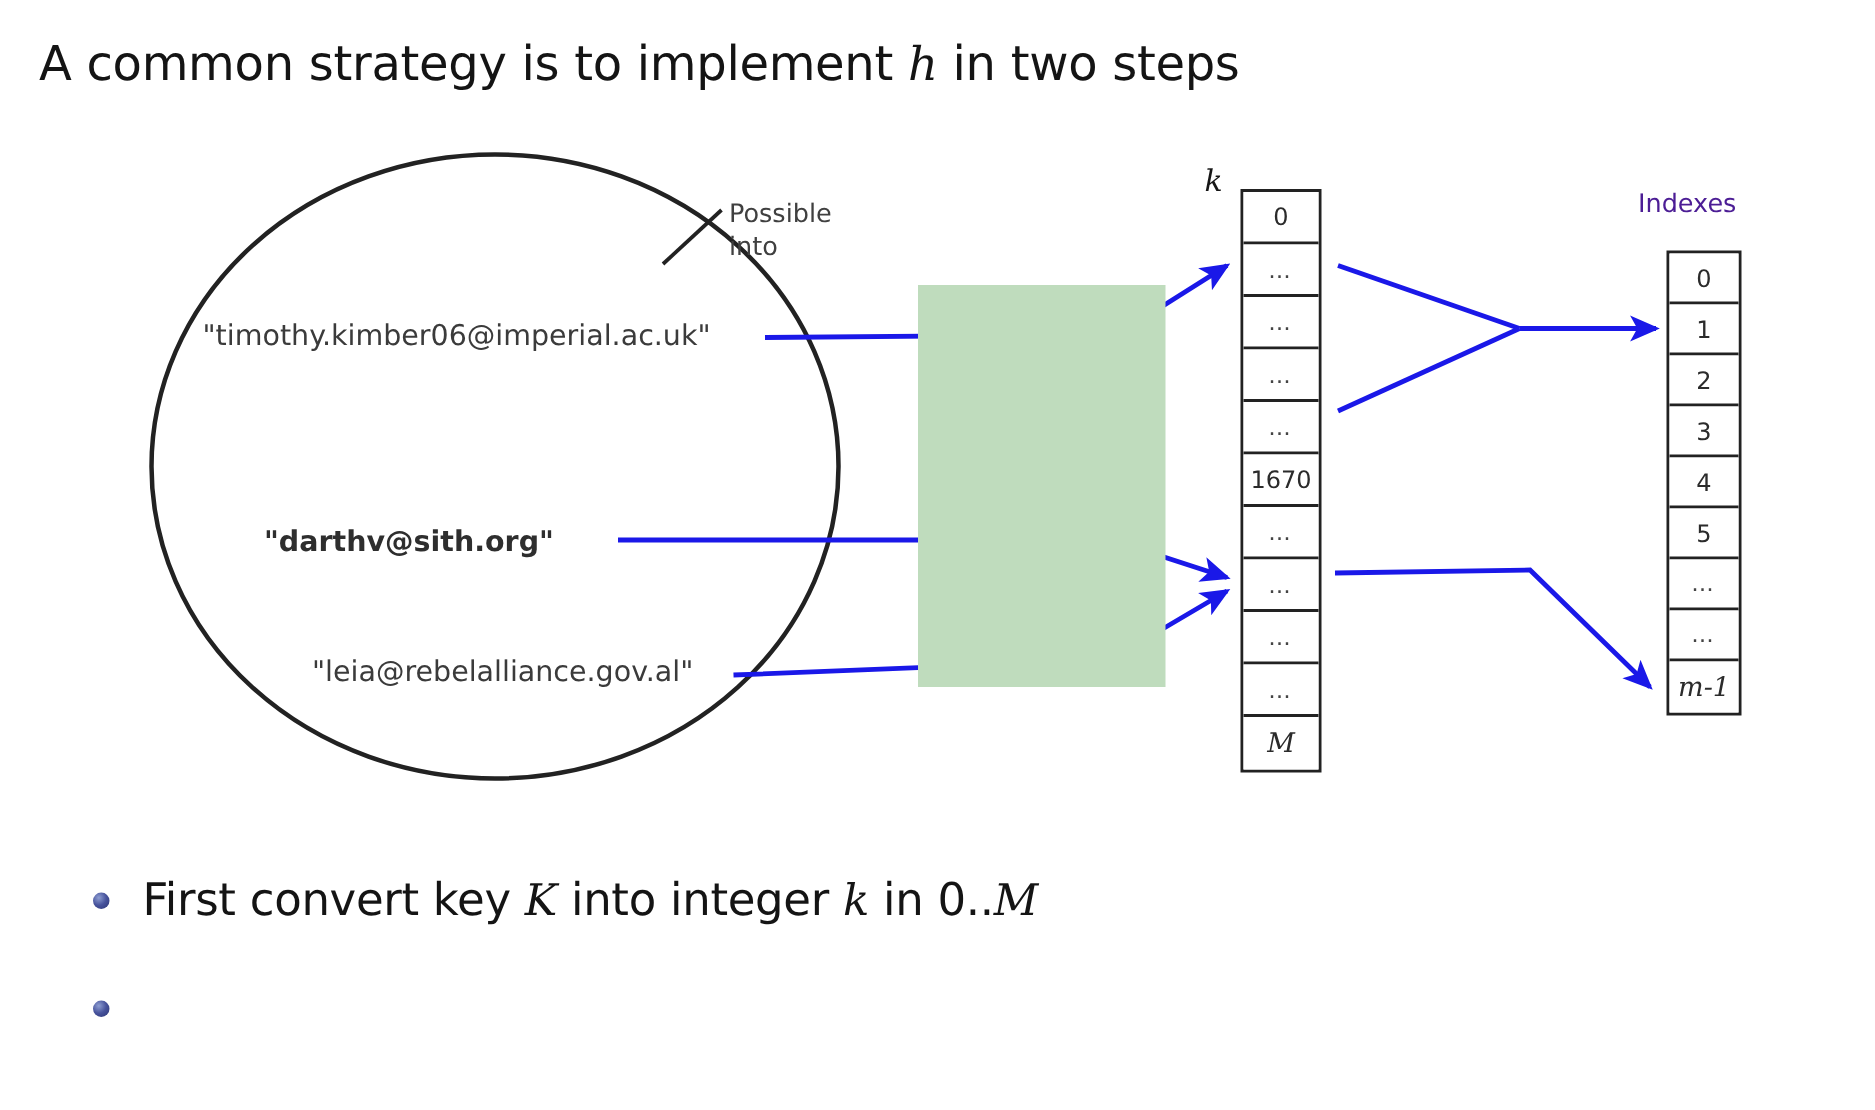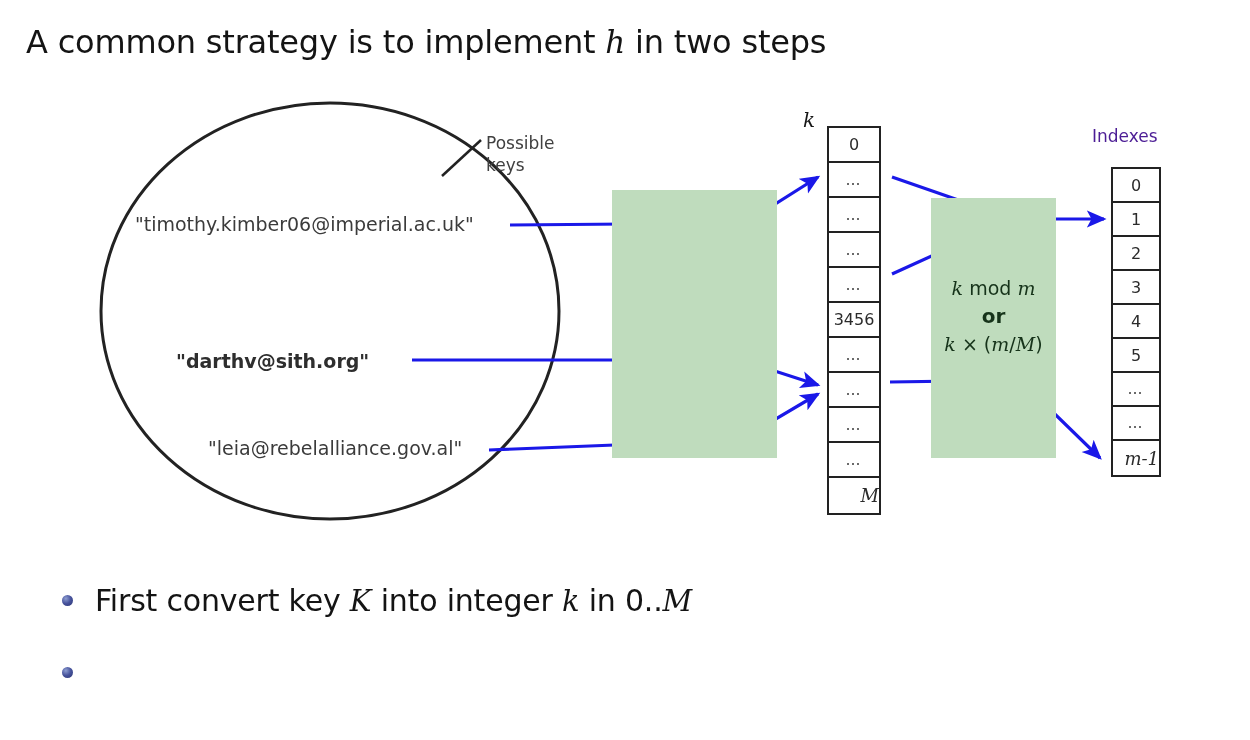--- a/index.html
+++ b/index.html
@@ -149,21 +149,21 @@
     box-sizing: border-box;
     border-bottom: 2px solid #222222;
     text-align: center;
     color: #2b2b2b;
     background: #ffffff;
     font-size: 16px;
     display: flex;
     align-items: center;
     justify-content: center;
   }
-  .col-cell:last-child { border-bottom: none; justify-content: flex-end; }
+  .col-cell:last-child { border-bottom: none; }
   .col-cell .it {
     font-style: italic;
     font-family: "DejaVu Serif", "Liberation Serif", serif;
     font-size: 18px;
   }
   .col-cell .dots {
     font-size: 15px;
     letter-spacing: 2px;
     color: #444;
   }
@@ -250,35 +250,28 @@
       <line x1="1013" y1="219" x2="1104" y2="219" stroke="#1a18e8" stroke-width="3.2" marker-end="url(#arrowhead)"></line>
 
       <polyline points="890,382 1020,380 1100,458" fill="none" stroke="#1a18e8" stroke-width="3.2" marker-end="url(#arrowhead)"></polyline>
     </svg>
 
     <div class="green-box" id="green-box-hash">
       <div class="green-box-text" id="hash-text">
       </div>
     </div>
 
-    <div class="green-box" id="green-box-scale">
-      <div class="green-box-text" id="scale-text">
-        <div><span class="it">k</span><span> mod </span><span class="it">m</span></div>
-        <div class="orline">or</div>
-        <div><span class="it">k</span><span> × (</span><span class="it">m</span><span>/</span><span class="it">M</span><span>)</span></div>
-      </div>
-    </div>
 
     <div class="key-label k0">"timothy.kimber06@imperial.ac.uk"</div>
     <div class="key-label k1">"darthv@sith.org"</div>
     <div class="key-label k2">"leia@rebelalliance.gov.al"</div>
 
     <div id="possible-keys">
       <div>Possible</div>
-      <div>keys</div>
+      <div>into</div>
     </div>
     <div id="k-caption">k</div>
     <div id="indexes-caption">Indexes</div>
 
     <div class="col-table" id="k-table">
         <div class="col-cell">
           <span>0</span>
         </div>
         <div class="col-cell">
           <span class="dots">…</span>
@@ -286,21 +279,21 @@
         <div class="col-cell">
           <span class="dots">…</span>
         </div>
         <div class="col-cell">
           <span class="dots">…</span>
         </div>
         <div class="col-cell">
           <span class="dots">…</span>
         </div>
         <div class="col-cell">
-          <span>3456</span>
+          <span>1670</span>
         </div>
         <div class="col-cell">
           <span class="dots">…</span>
         </div>
         <div class="col-cell">
           <span class="dots">…</span>
         </div>
         <div class="col-cell">
           <span class="dots">…</span>
         </div>

